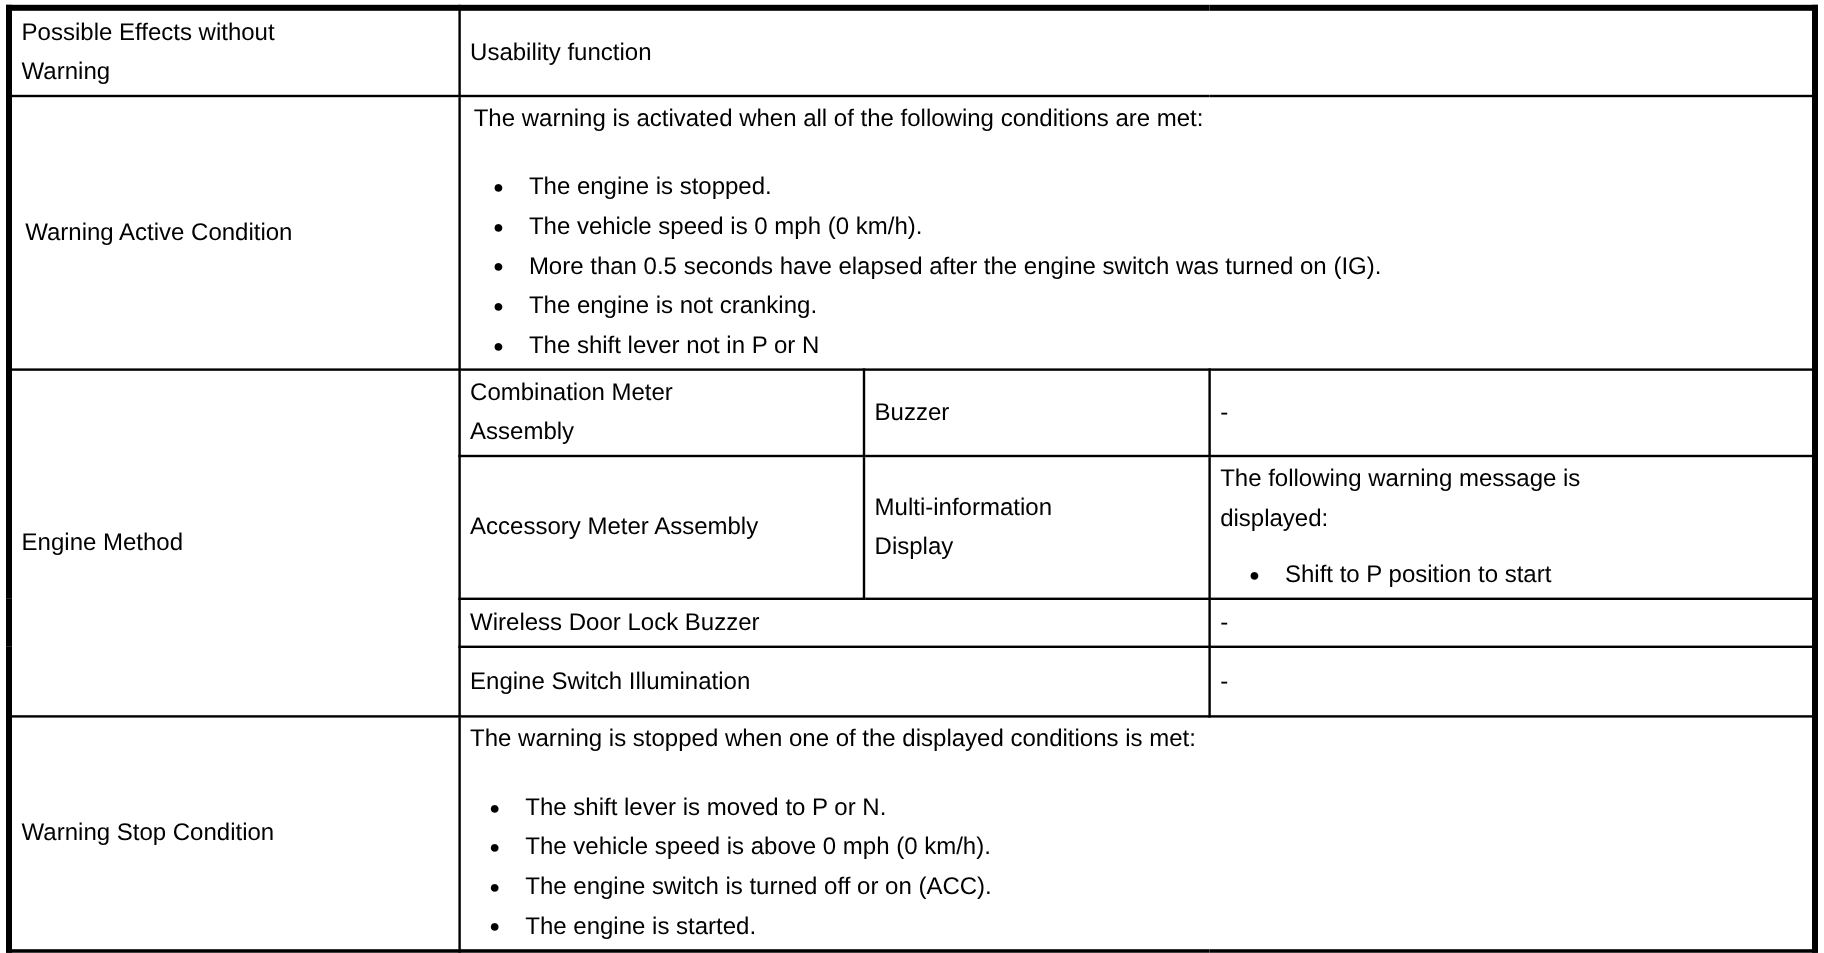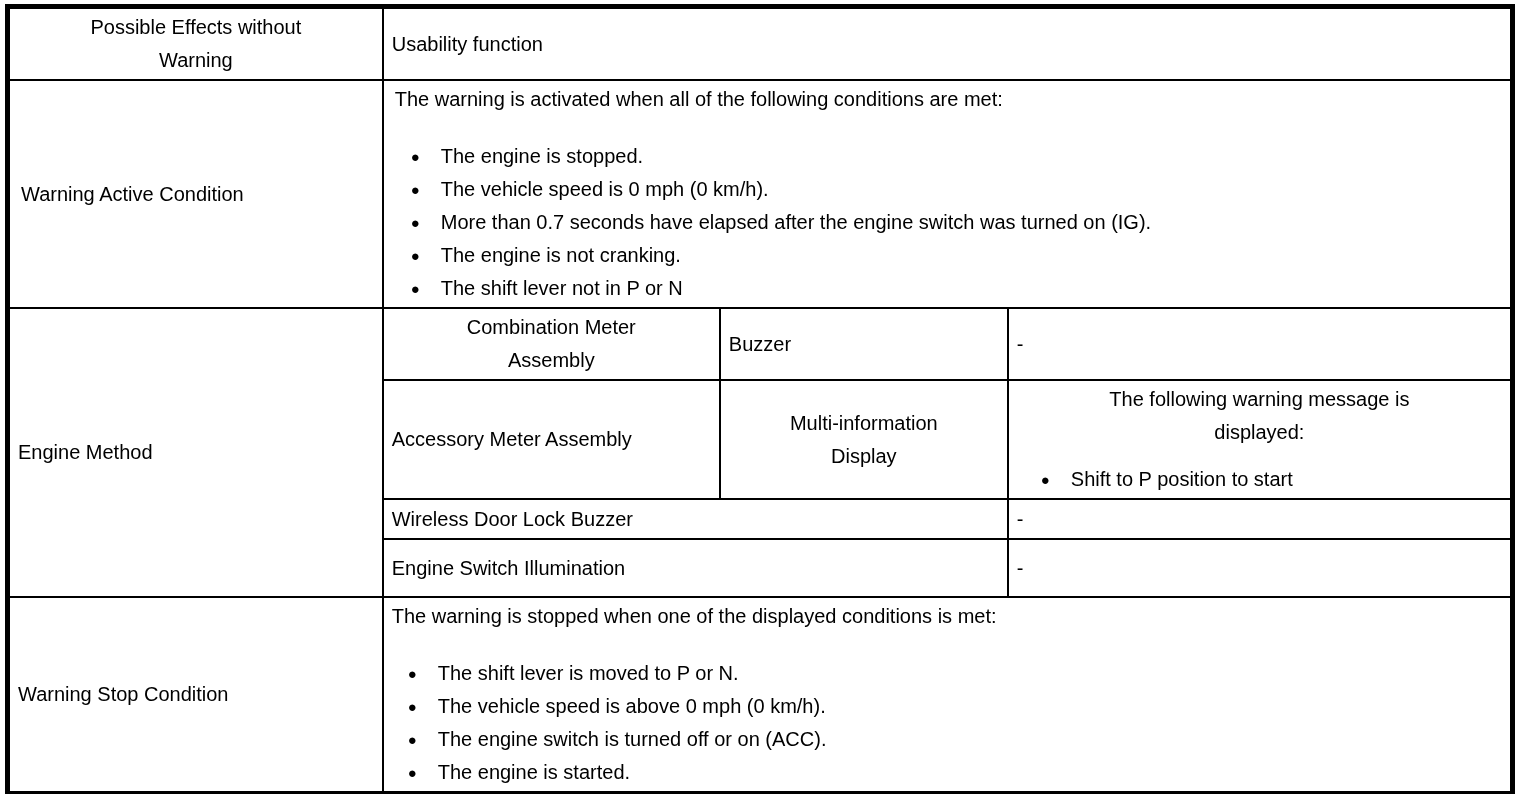--- a/index.html
+++ b/index.html
@@ -42,21 +42,21 @@
   tr.r-m1        td { height: 72px; }
   tr.r-m2        td { height: 114px; }
   tr.r-m3        td { height: 40px; border-radius: 12px; }
   tr.r-m4        td { height: 58px; }
   tr.r-stop      td { height: 194px; }
 
   td.content {
     vertical-align: top;
     padding-top: 6px;
   }
-  .prewrap { white-space: pre-line; text-align: center; }
+  .prewrap { white-space: pre-line; }
 
   ul.bullets {
     list-style: none;
     margin: 24px 0 0 0;
     padding: 0 0 0 16px;
   }
   ul.bullets.tight { margin-top: 14px; padding-left: 24px; }
   ul.bullets li {
     display: flex;
     align-items: flex-start;
@@ -101,21 +101,21 @@
           <li>
             <span class="dot">●</span>
             <span class="bullet-text">The engine is stopped.</span>
           </li>
           <li>
             <span class="dot">●</span>
             <span class="bullet-text">The vehicle speed is 0 mph (0 km/h).</span>
           </li>
           <li>
             <span class="dot">●</span>
-            <span class="bullet-text">More than 0.7 seconds have elapsed after the engine switch was turned on (IG).</span>
+            <span class="bullet-text">More than 0.5 seconds have elapsed after the engine switch was turned on (IG).</span>
           </li>
           <li>
             <span class="dot">●</span>
             <span class="bullet-text">The engine is not cranking.</span>
           </li>
           <li>
             <span class="dot">●</span>
             <span class="bullet-text">The shift lever not in P or N</span>
           </li>
         </ul>

